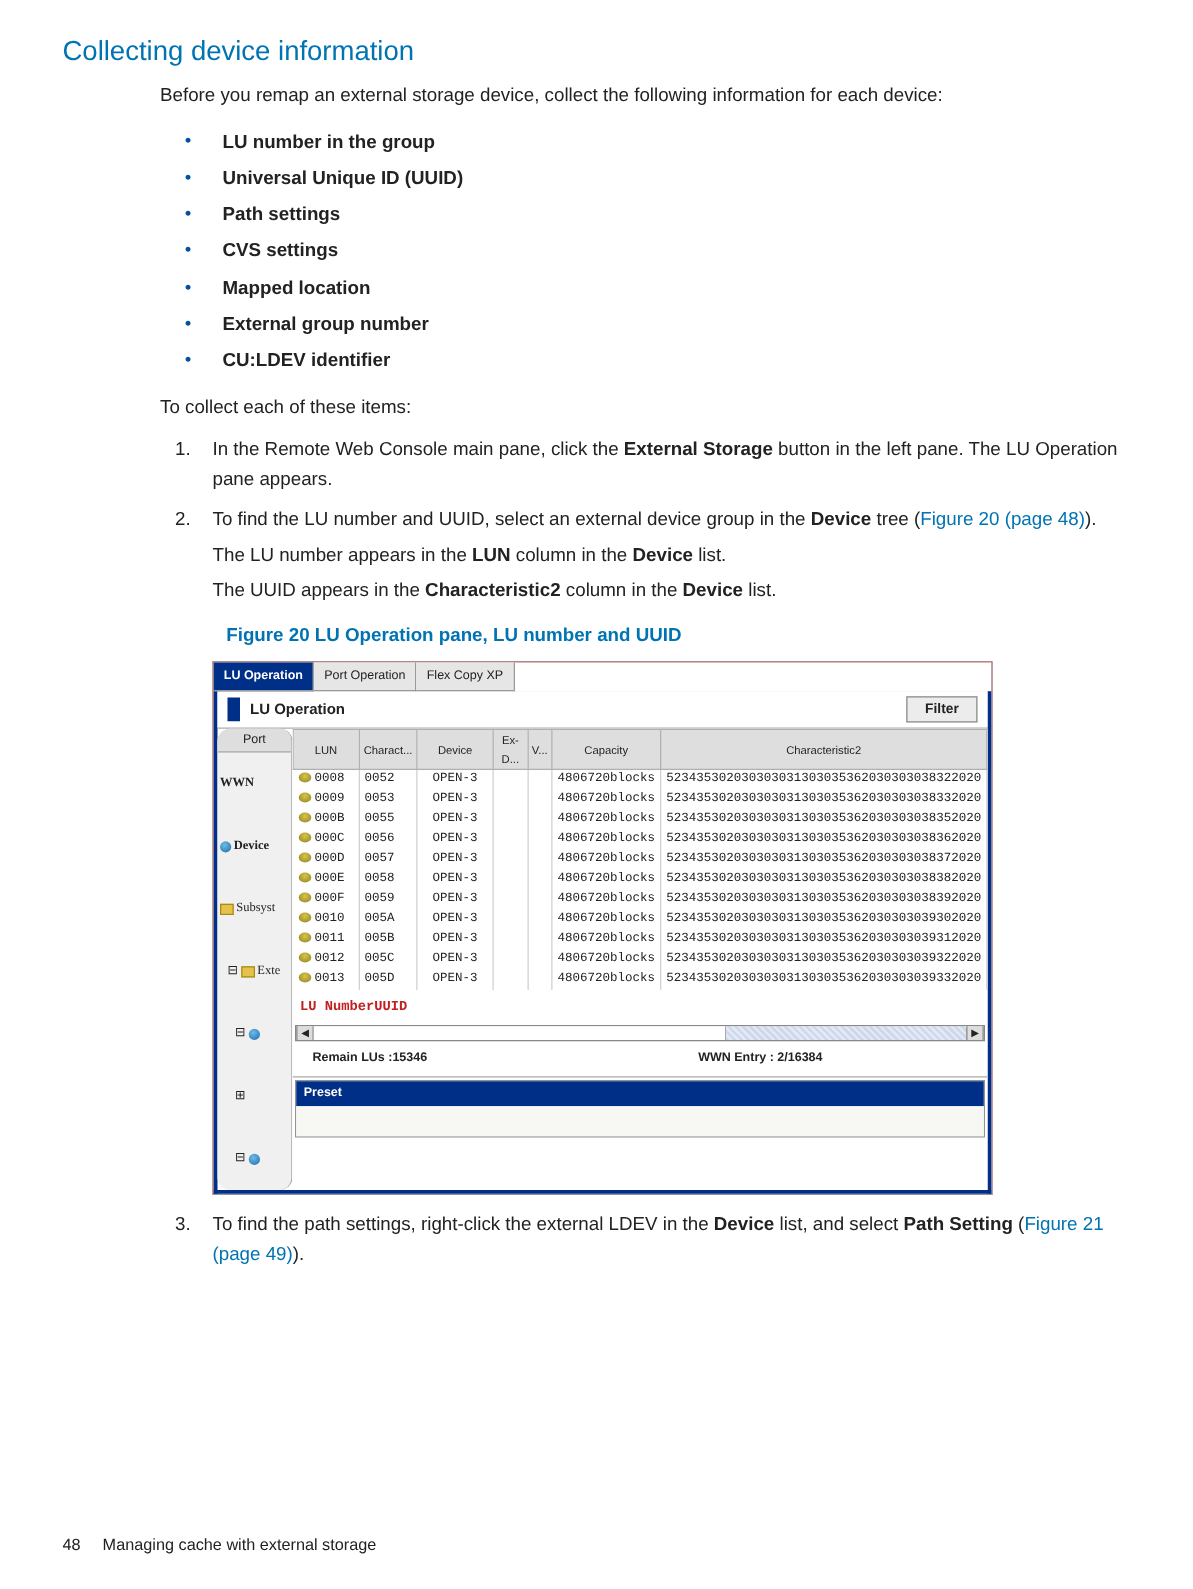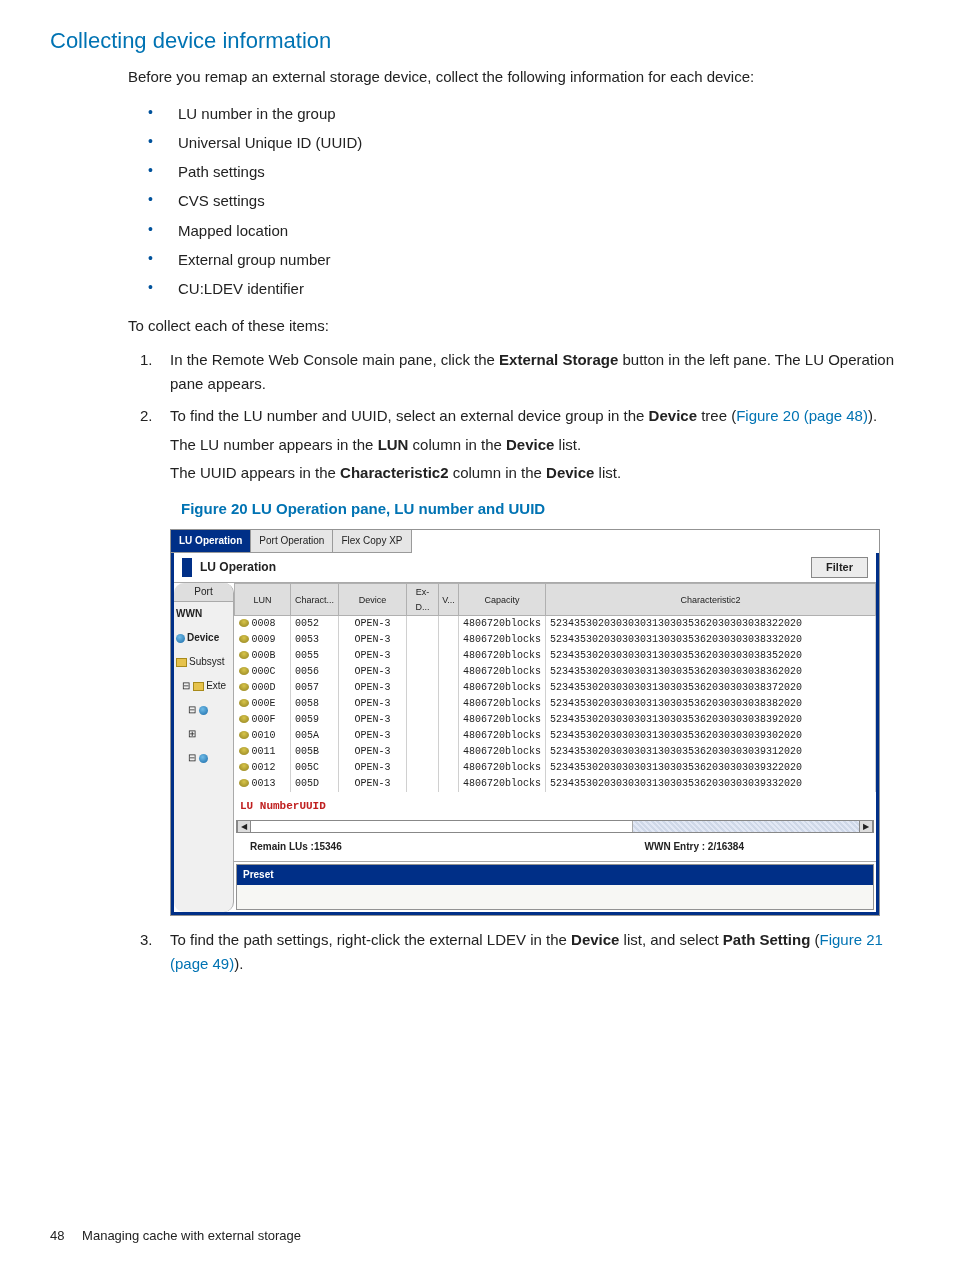--- a/index.html
+++ b/index.html
@@ -11,21 +11,21 @@
       width: 954px;
     }
     .section-title {
       color: #0073b3;
       font-size: 22px;
       font-weight: 400;
       margin-bottom: 12px;
     }
     .indent-1 { margin-left: 78px; }
     p { font-size: 15px; line-height: 1.5; margin-bottom: 10px; }
-    ul { list-style: none; margin: 6px 0 12px 0; }
+    ul { list-style: none; margin: 6px 0 12px 0; font-weight: bold; }
     ul li {
       position: relative;
       padding-left: 50px;
       font-size: 15px;
       line-height: 1.95;
     }
     ul li::before {
       content: "•";
       color: #00529b;
       position: absolute;
@@ -51,21 +51,21 @@
       color: #0073b3;
       font-weight: 700;
       font-size: 15px;
       margin: 12px 0 8px 11px;
     }
     
     .figure-box {
       border: 1px solid #939393;
       margin: 6px 0 12px 0;
       background: #ef4444;
-      width: 710px;
+      width: 624px;
     }
     .tabstrip {
       display: flex;
       background: #fff;
       font-size: 10px;
       font-family: Arial, sans-serif;
     }
     .tab {
       padding: 3px 8px;
       border-right: 1px solid #9a9a9a;
@@ -108,21 +108,21 @@
       overflow: hidden;
       border-radius: 10px;
     }
     .side-headrow {
       background: #dedede;
       border-bottom: 1px solid #aaa;
       padding: 1px 4px;
       font-size: 10px;
       text-align: center;
     }
-    .side-row { padding: 4px 2px; white-space: nowrap; font-family: Liberation Sans, sans-serif; }
+    .side-row { padding: 17px 2px; white-space: nowrap; font-family: Liberation Serif, serif; }
     .main-pane { flex: 1; background: #fff; overflow: hidden; }
     table.device-table {
       width: 100%;
       border-collapse: collapse;
       font-size: 10px;
       font-family: "Courier New", monospace;
     }
     table.device-table th {
       font-family: Arial, sans-serif;
       font-size: 9px;

